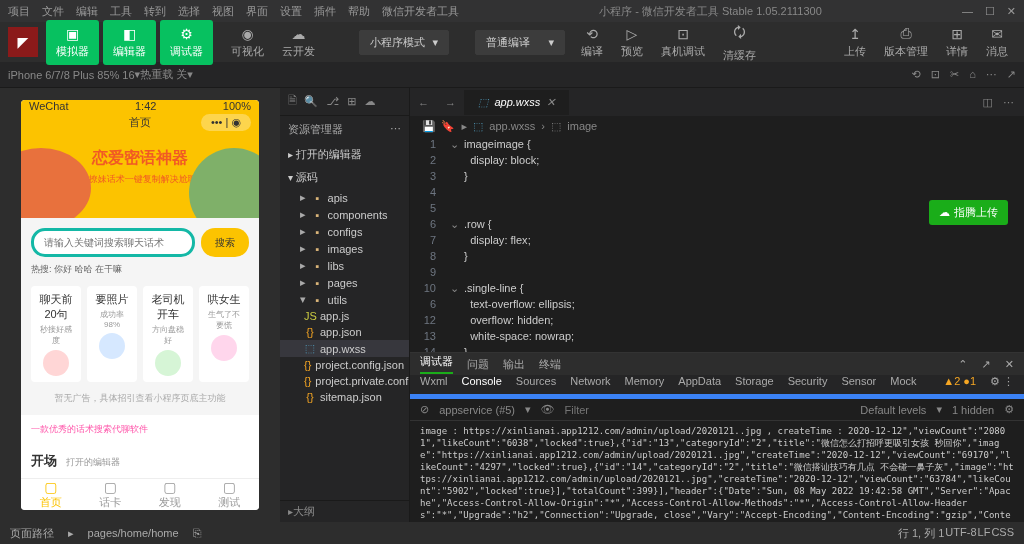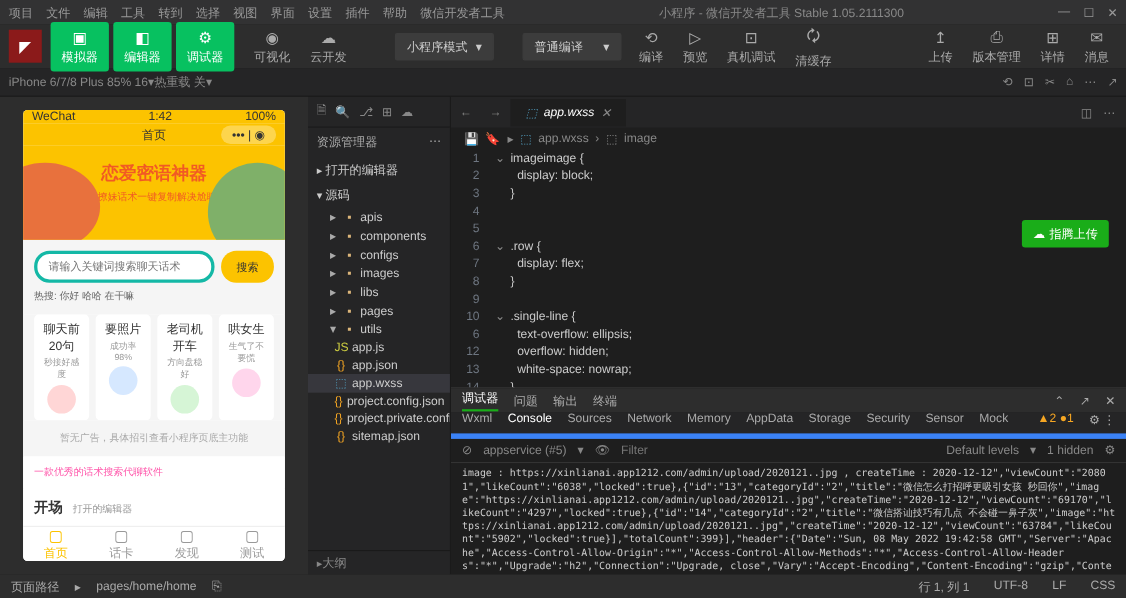--- a/index.html
+++ b/index.html
@@ -79,21 +79,21 @@
 .devtools{height:170px;background:#1e1e1e;border-top:1px solid #333;display:flex;flex-direction:column}
 .dev-title{height:22px;background:#2d2d2d;display:flex;align-items:center;padding:0 10px;gap:14px;font-size:10px;color:#aaa}
 .dev-title .active{color:#fff;border-bottom:2px solid #1aad19;padding-bottom:3px}
 .dev-tabs{height:24px;background:#252526;display:flex;align-items:flex-start;padding:0 10px;gap:14px;font-size:10px;color:#aaa;border-bottom:5px solid #3b82f6}
 .dev-tabs .active{color:#fff}
 .dev-tabs .warn{margin-left:auto;color:#f5a623}
 .dev-toolbar{height:22px;display:flex;align-items:center;padding:0 10px;gap:10px;font-size:10px;color:#888;border-bottom:1px solid #333}
 .dev-toolbar input{background:transparent;border:none;color:#ccc;flex:1}
 .console{flex:1;overflow:hidden;padding:4px 10px;font-family:Consolas,monospace;font-size:9px;line-height:12px;color:#ccc;word-break:break-all}
 .statusbar{height:22px;background:#2d2d2d;display:flex;align-items:center;padding:0 10px;color:#aaa;font-size:10px;gap:14px}
-.statusbar .right{margin-left:auto;display:flex;gap:22px}
+.statusbar .right{margin-left:auto;display:flex;gap:1px}
 .bottom-outline{height:22px;background:#252526;border-top:1px solid #1a1a1a;padding:0 8px;display:flex;align-items:center;color:#888;font-size:10px}
 </style>
 </head>
 <body>
 
 <div class="titlebar">
   <div class="menus" id="menubar">
       <span>项目</span>
       <span>文件</span>
       <span>编辑</span>

